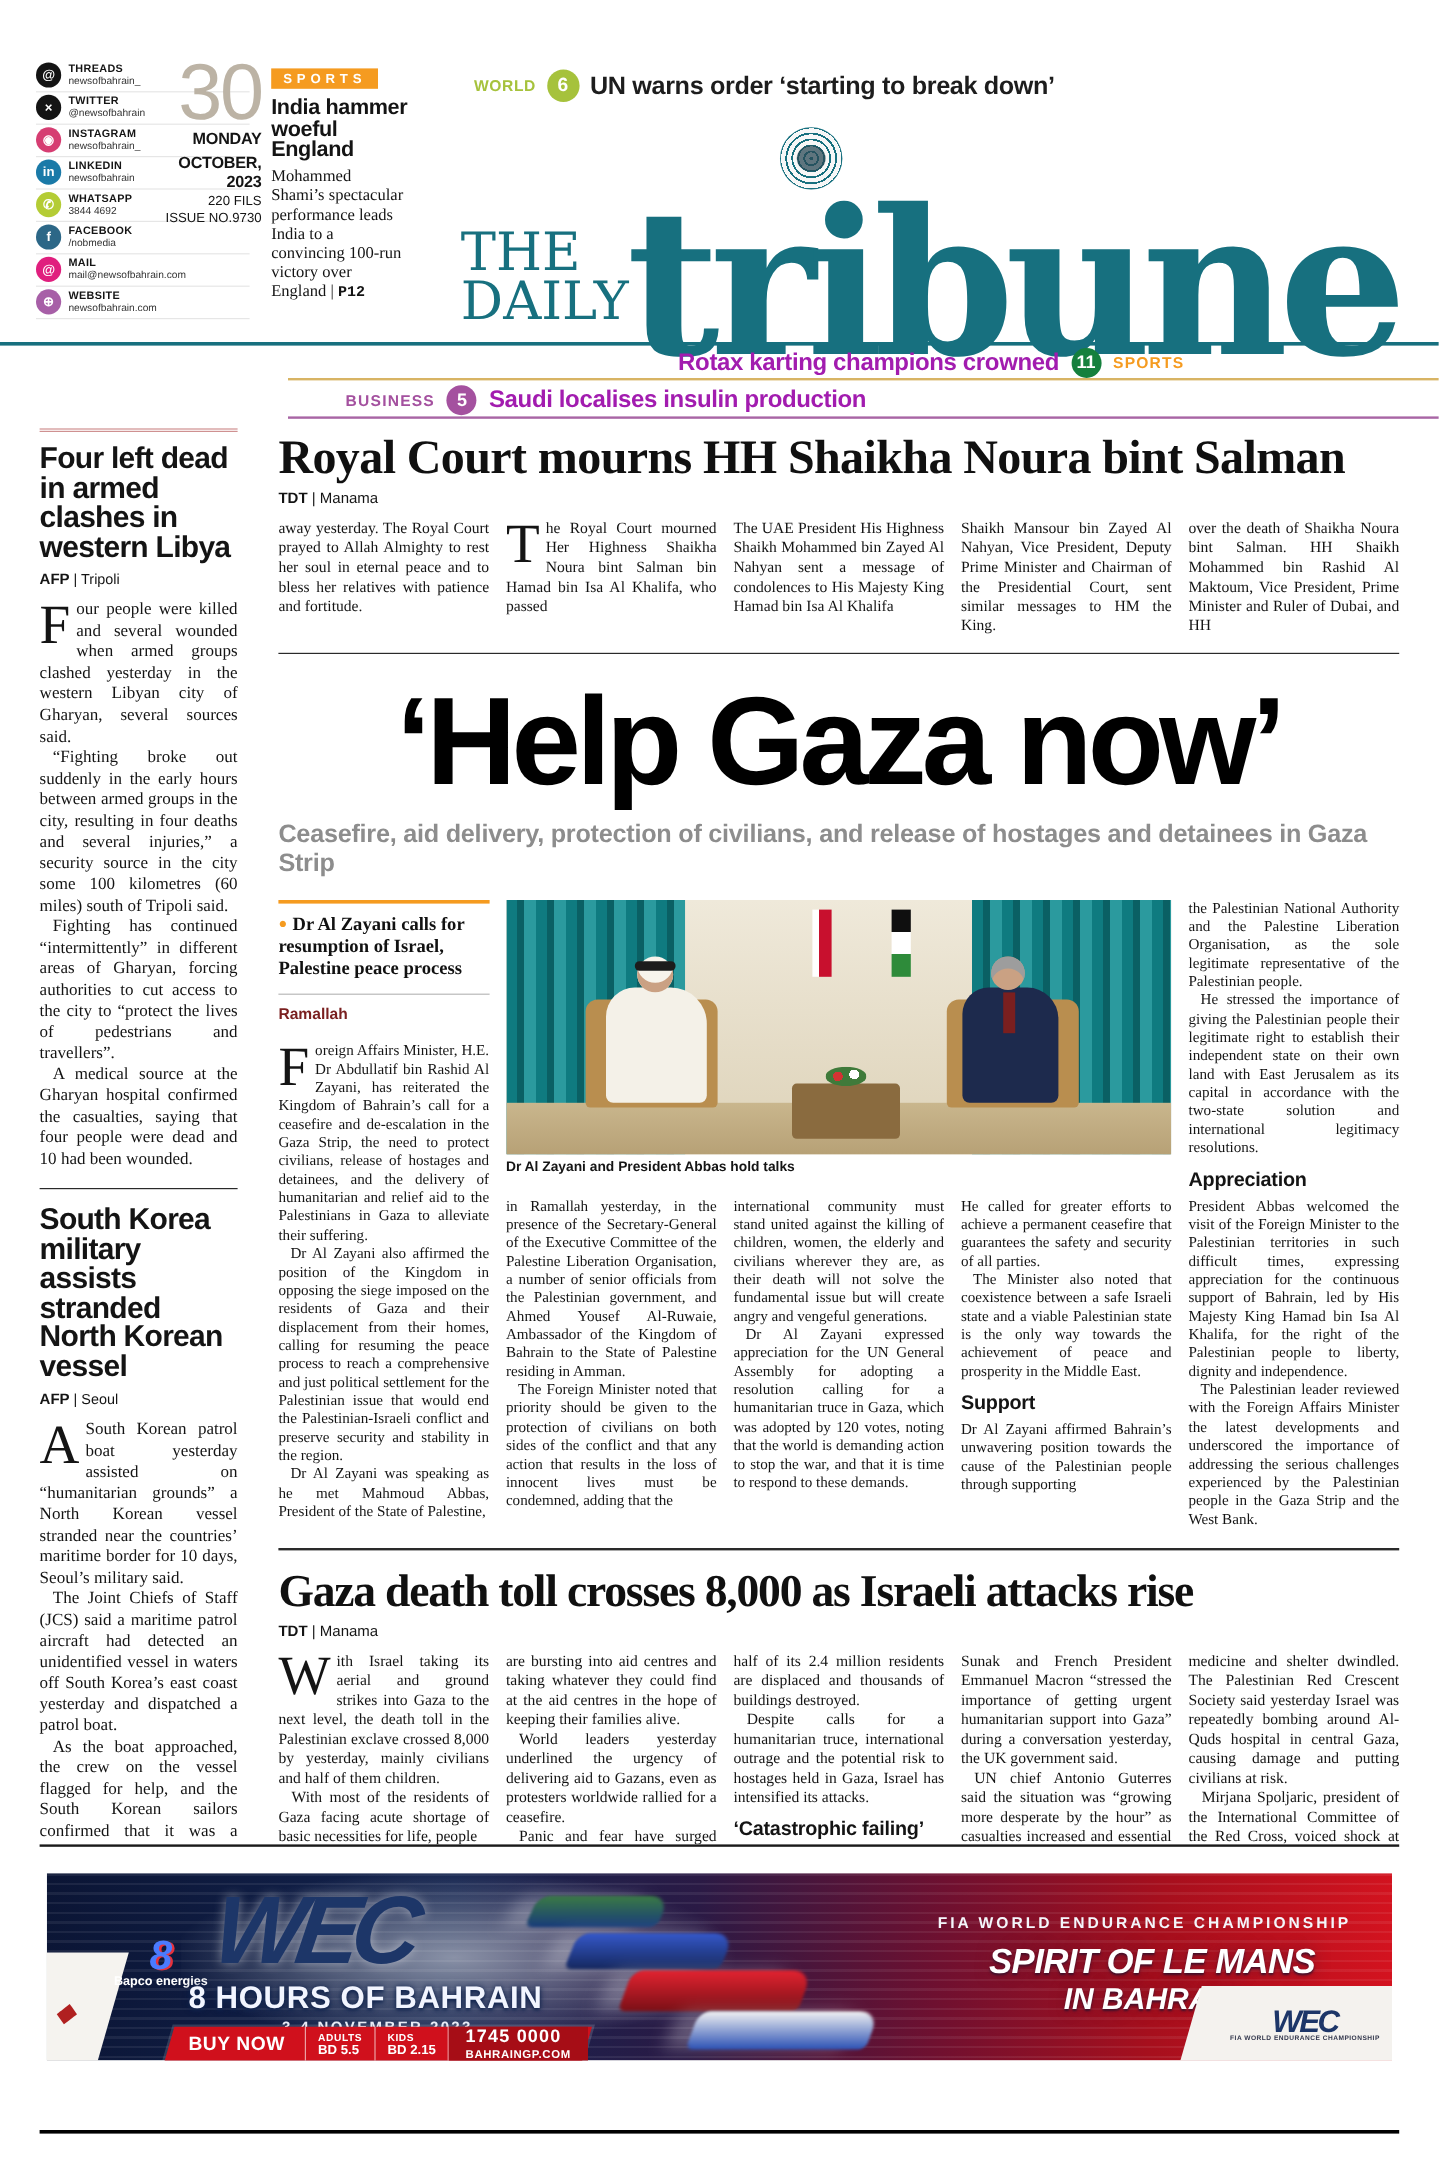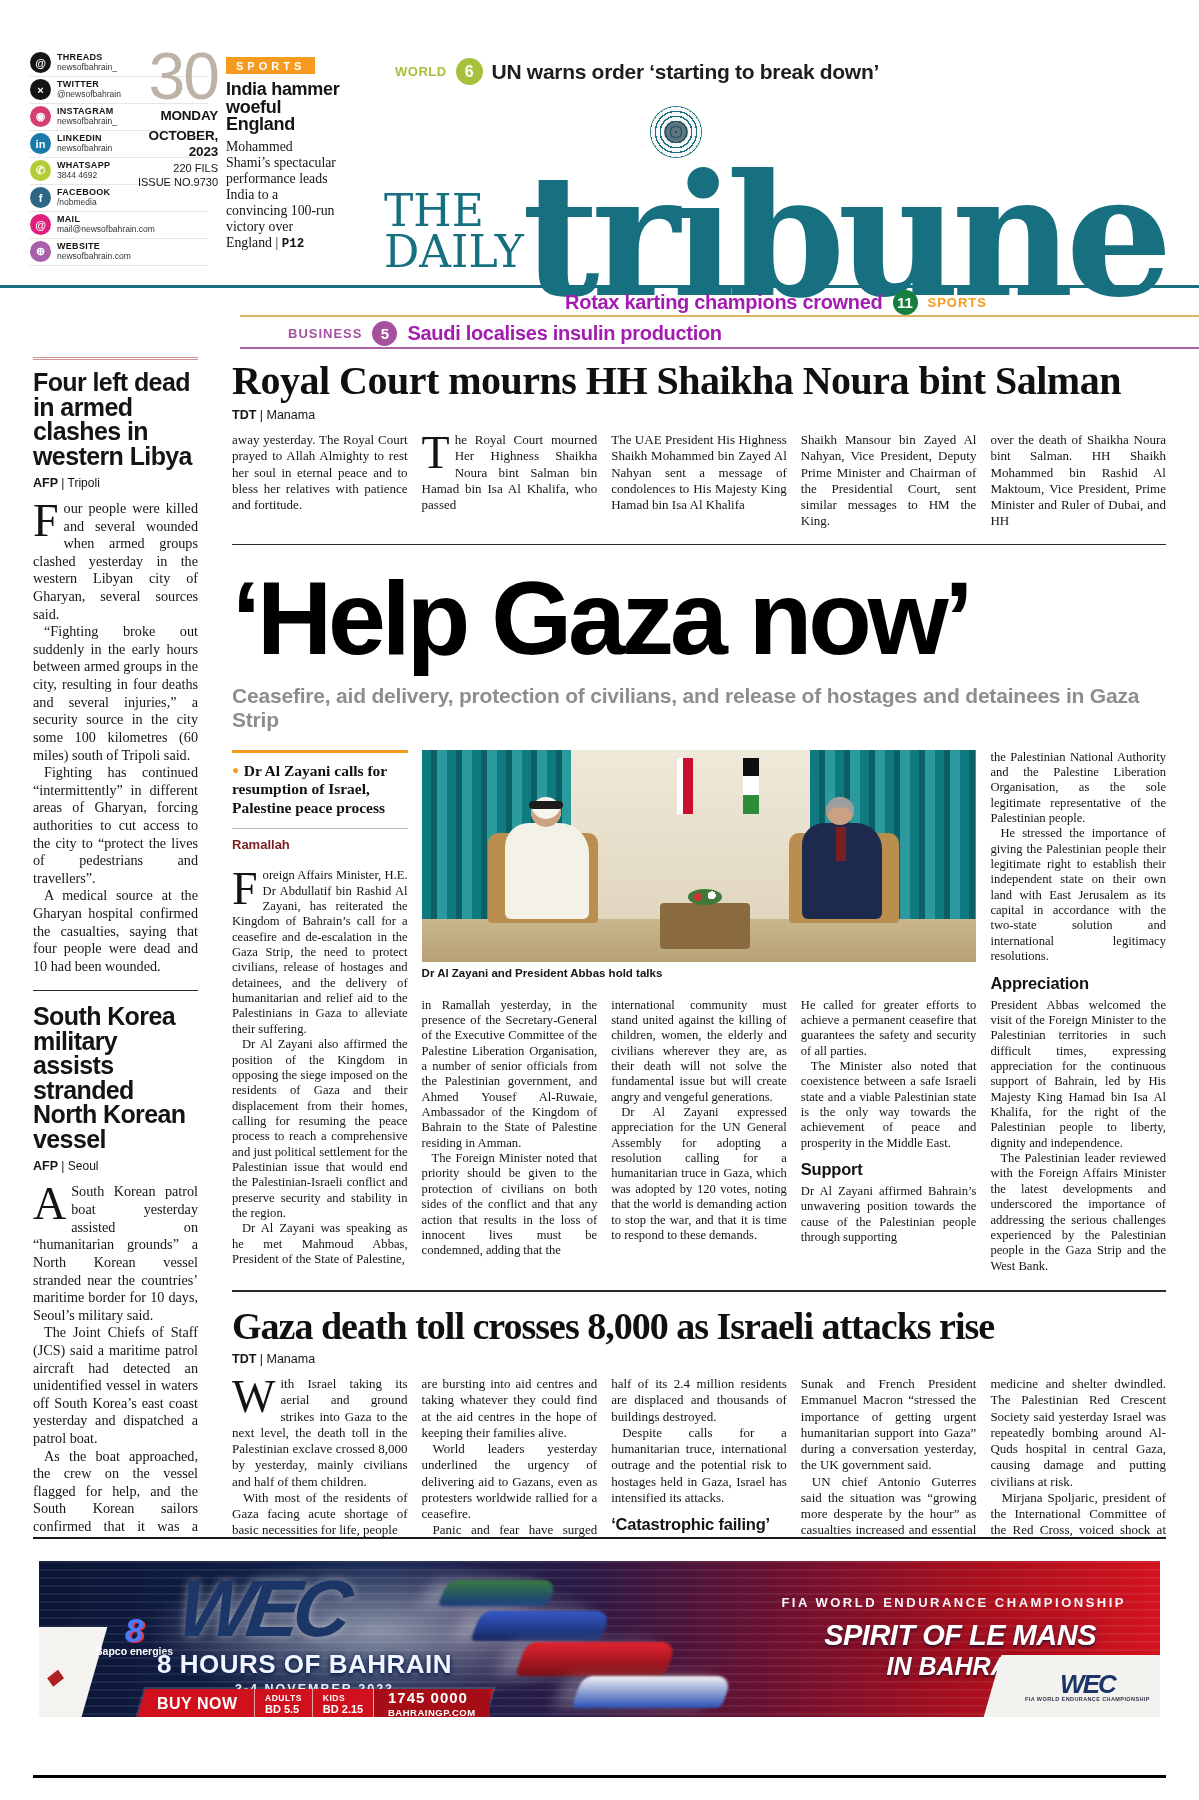--- a/index.html
+++ b/index.html
@@ -87,21 +87,21 @@
   .cols5{display:grid;grid-template-columns:repeat(5,1fr);gap:14px;}
   .cols5 p{font-family:"Liberation Serif",serif;font-size:13px;line-height:1.25;text-align:justify;margin:0;}
   .cols5 p + p{text-indent:11px;}
   .cols5 h4, .help-grid h4{font-size:16.5px;font-weight:800;margin:9px 0 5px;letter-spacing:-0.2px;}
 
   .royal h1{font-family:"Liberation Serif",serif;font-size:40px;font-weight:700;letter-spacing:-0.5px;
             margin:0 0 4px;color:#101010;}
   .royal{border-bottom:1.5px solid #2a2a2a;padding-bottom:14px;}
 
   .help{border-bottom:2px solid #2a2a2a;padding-bottom:16px;margin-top:2px;}
-  .help h1{font-size:104px;font-weight:900;letter-spacing:-4px;margin:14px 0 6px;color:#000;}
+  .help h1{font-size:104px;font-weight:900;letter-spacing:-4px;text-align:center;margin:14px 0 6px;color:#000;}
   .standfirst{color:#8d8d8d;font-size:21px;font-weight:700;margin:2px 0 18px;letter-spacing:-0.2px;}
   .help-grid{display:grid;grid-template-columns:repeat(5,1fr);grid-template-rows:238px auto;gap:0 14px;}
   .help-grid p{font-family:"Liberation Serif",serif;font-size:12.6px;line-height:1.22;text-align:justify;margin:0;}
   .help-grid p + p{text-indent:10px;}
   .colA{grid-column:1;grid-row:1/3;}
   .colB{grid-column:2;grid-row:2;padding-top:10px;}
   .colC{grid-column:3;grid-row:2;padding-top:10px;}
   .colD{grid-column:4;grid-row:2;padding-top:10px;}
   .colE{grid-column:5;grid-row:1/3;}
   .kick{border-top:3px solid #f59b20;border-bottom:1px solid #b9b9b9;padding:9px 0 10px;margin-bottom:8px;}

